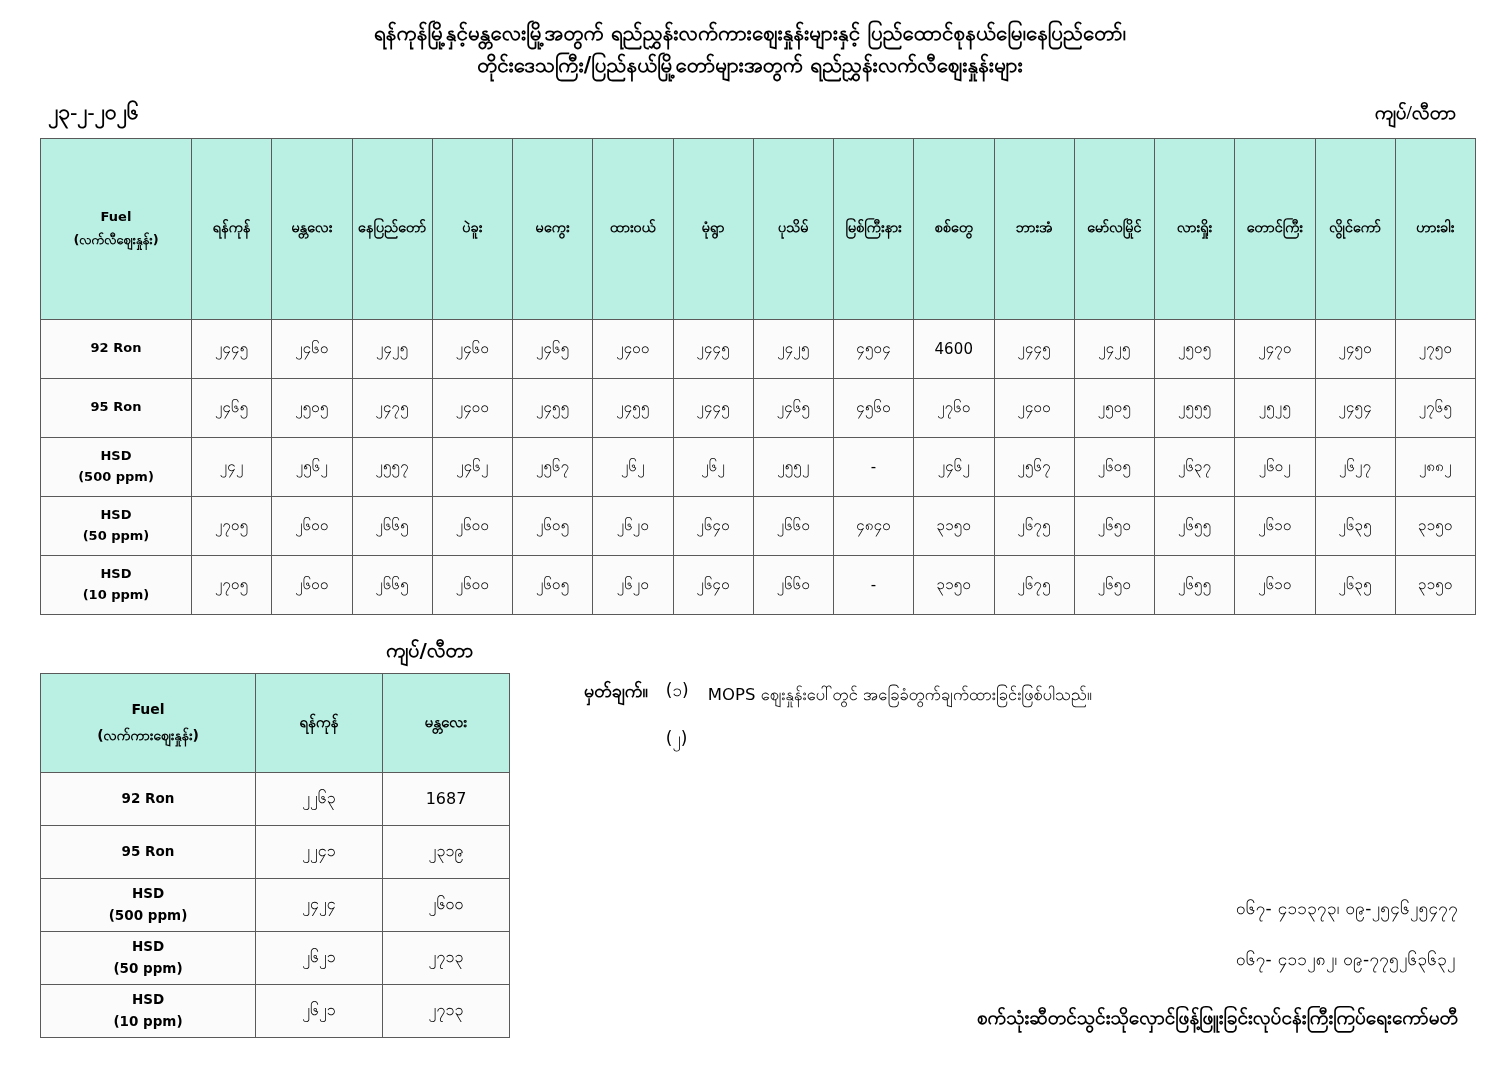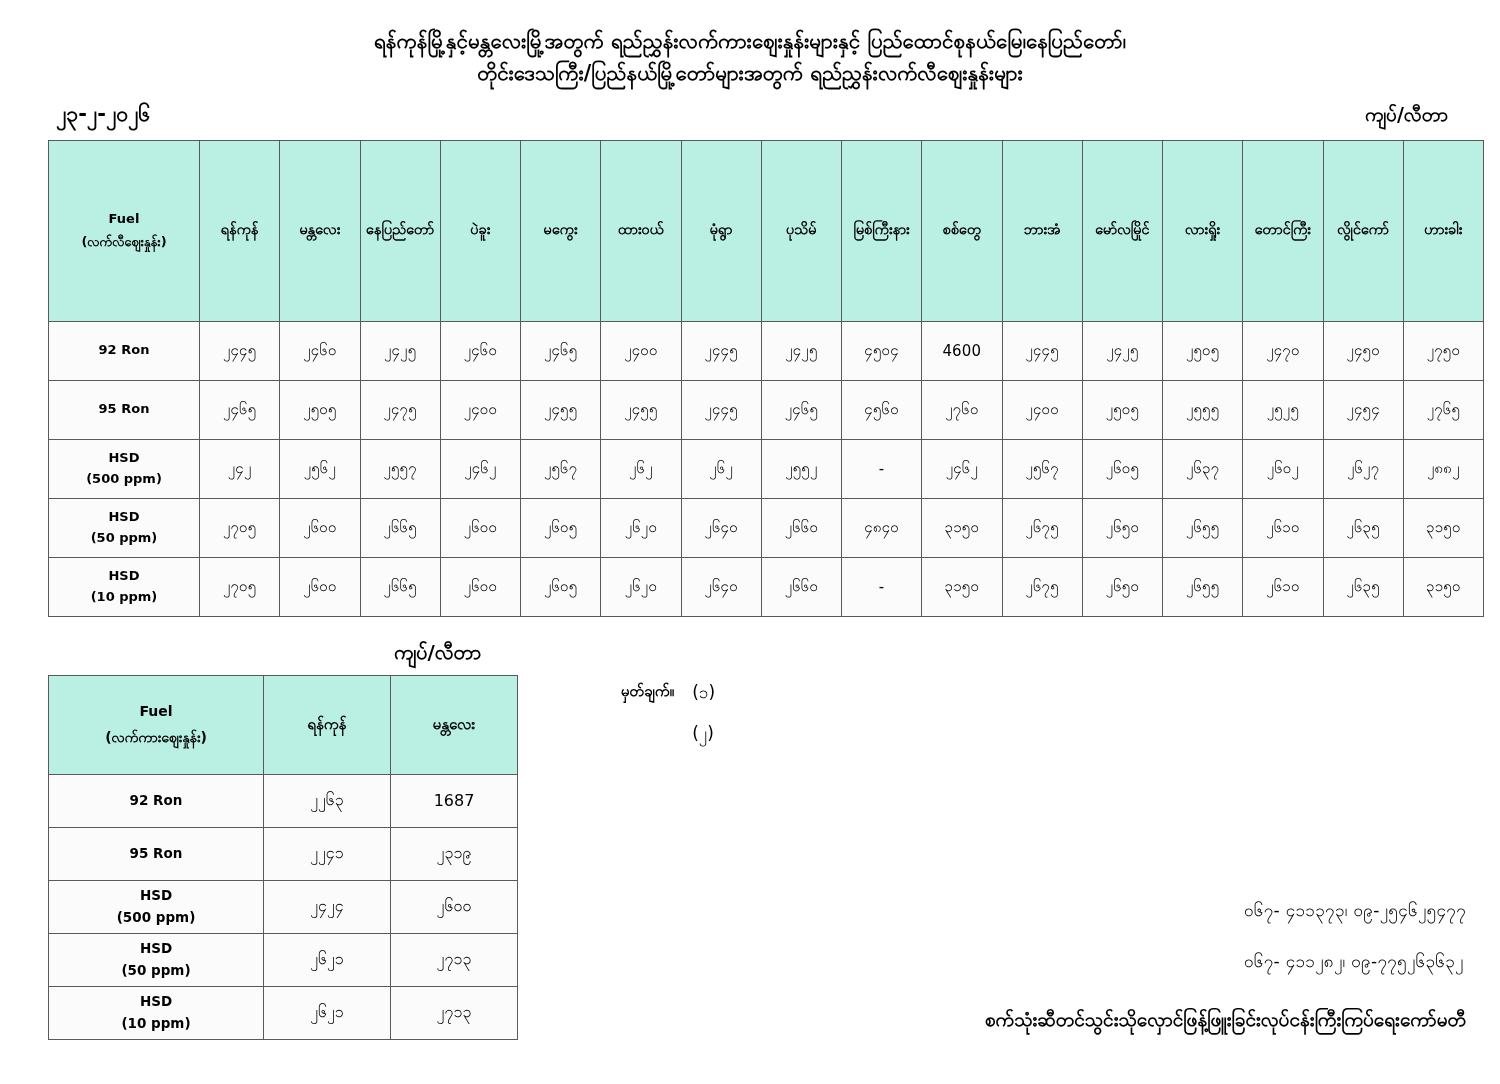--- a/index.html
+++ b/index.html
@@ -13,36 +13,37 @@
     font-family: "DejaVu Sans", "Liberation Sans", sans-serif;
     color: #000000;
     position: relative;
     overflow: hidden;
   }
   .page {
     width: 1500px;
     height: 1084px;
     position: relative;
     box-sizing: border-box;
-    padding: 16px;
+    padding: 8px;
   }
   .title-block {
     text-align: center;
     padding-top: 10px;
   }
   .title-line {
     font-size: 20.5px;
     font-weight: bold;
     line-height: 1.55;
     letter-spacing: 0.1px;
   }
   .meta-row {
     position: relative;
     height: 34px;
-    margin-top: 10px;
+    margin-top: 16px;
+    font-family: Liberation Serif, serif;
   }
   .date-label {
     position: absolute;
     left: 40px;
     top: 0;
     font-size: 21px;
     font-weight: bold;
   }
   .unit-label-right {
     position: absolute;
@@ -143,25 +144,24 @@
     left: 576px;
     top: 42px;
     width: 900px;
   }
   .note-row {
     display: flex;
     align-items: flex-start;
     margin-bottom: 16px;
   }
   .note-head {
-    font-size: 15px;
+    font-size: 18px;
     font-weight: bold;
     white-space: nowrap;
     margin-right: 18px;
-    margin-left: 29px;
   }
   .note-num {
     font-size: 17px;
     width: 42px;
     flex: none;
   }
   .note-text {
     font-size: 16.5px;
     line-height: 1.95;
     text-align: justify;
@@ -393,20 +393,21 @@
           <td class="val">၂၆၂၁</td>
           <td class="val">၂၇၁၃</td>
         </tr>
       </tbody>
     </table>
 
     <div class="notes">
       <div class="note-row">
         <div class="note-head">မှတ်ချက်။</div>
         <div class="note-num">(၁)</div>
+        <div class="note-text">MOPS ဈေးနှုန်းပေါ်တွင် အခြေခံတွက်ချက်ထားခြင်းဖြစ်ပါသည်။</div>
       </div>
       <div class="note-row">
         <div class="note-head" style="visibility:hidden">မှတ်ချက်။</div>
         <div class="note-num">(၂)</div>
       </div>
 
       <div class="phones">
         <div class="phone-line">၀၆၇- ၄၁၁၃၇၃၊ ၀၉-၂၅၄၆၂၅၄၇၇</div>
         <div class="phone-line">၀၆၇- ၄၁၁၂၈၂၊ ၀၉-၇၇၅၂၆၃၆၃၂</div>
       </div>

